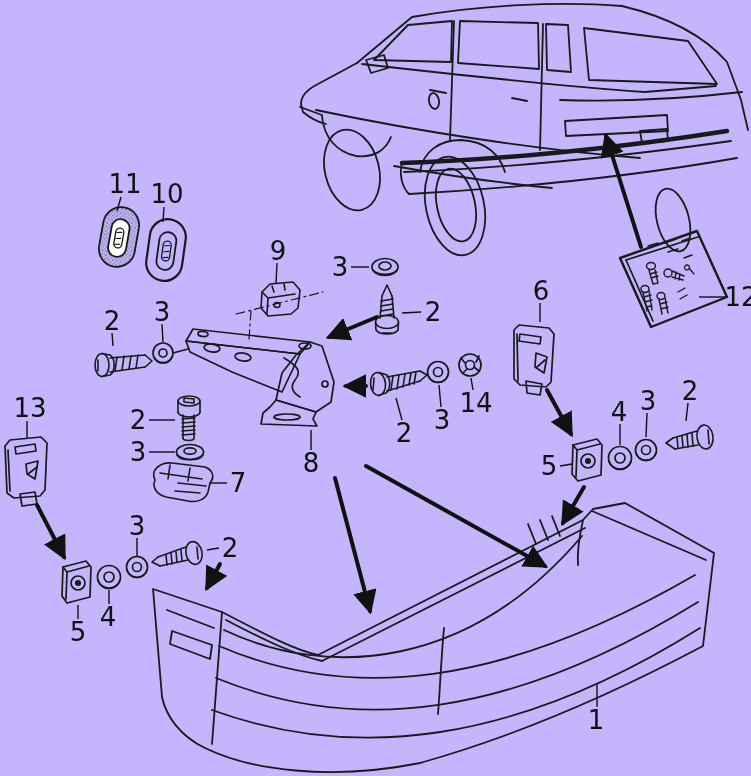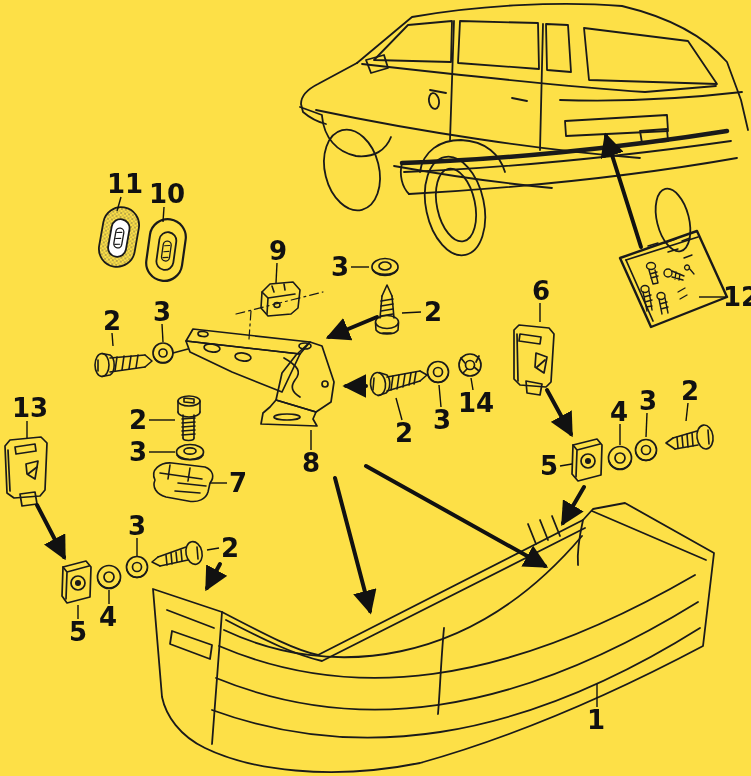--- a/index.html
+++ b/index.html
@@ -1,18 +1,18 @@
 <!DOCTYPE html>
 <html><head>
 <meta charset="utf-8">
 <style>
   html,body{margin:0;padding:0;background:#e8e8e8;}
   .stage{
-    width:751px;height:776px;background:#fde047;position:relative;
-    font-family:"DejaVu Sans",sans-serif;overflow:hidden;font-weight:bold;
+    width:751px;height:776px;background:#c4b5fd;position:relative;
+    font-family:"DejaVu Sans",sans-serif;overflow:hidden;
   }
   svg{display:block;width:751px;height:776px;}
   .callout-label{
     font-family:"DejaVu Sans",sans-serif;
     font-size:26px;
     fill:#111111;
   }
   .callout-leader{
     stroke:#111111;stroke-width:1.4;fill:none;
   }

